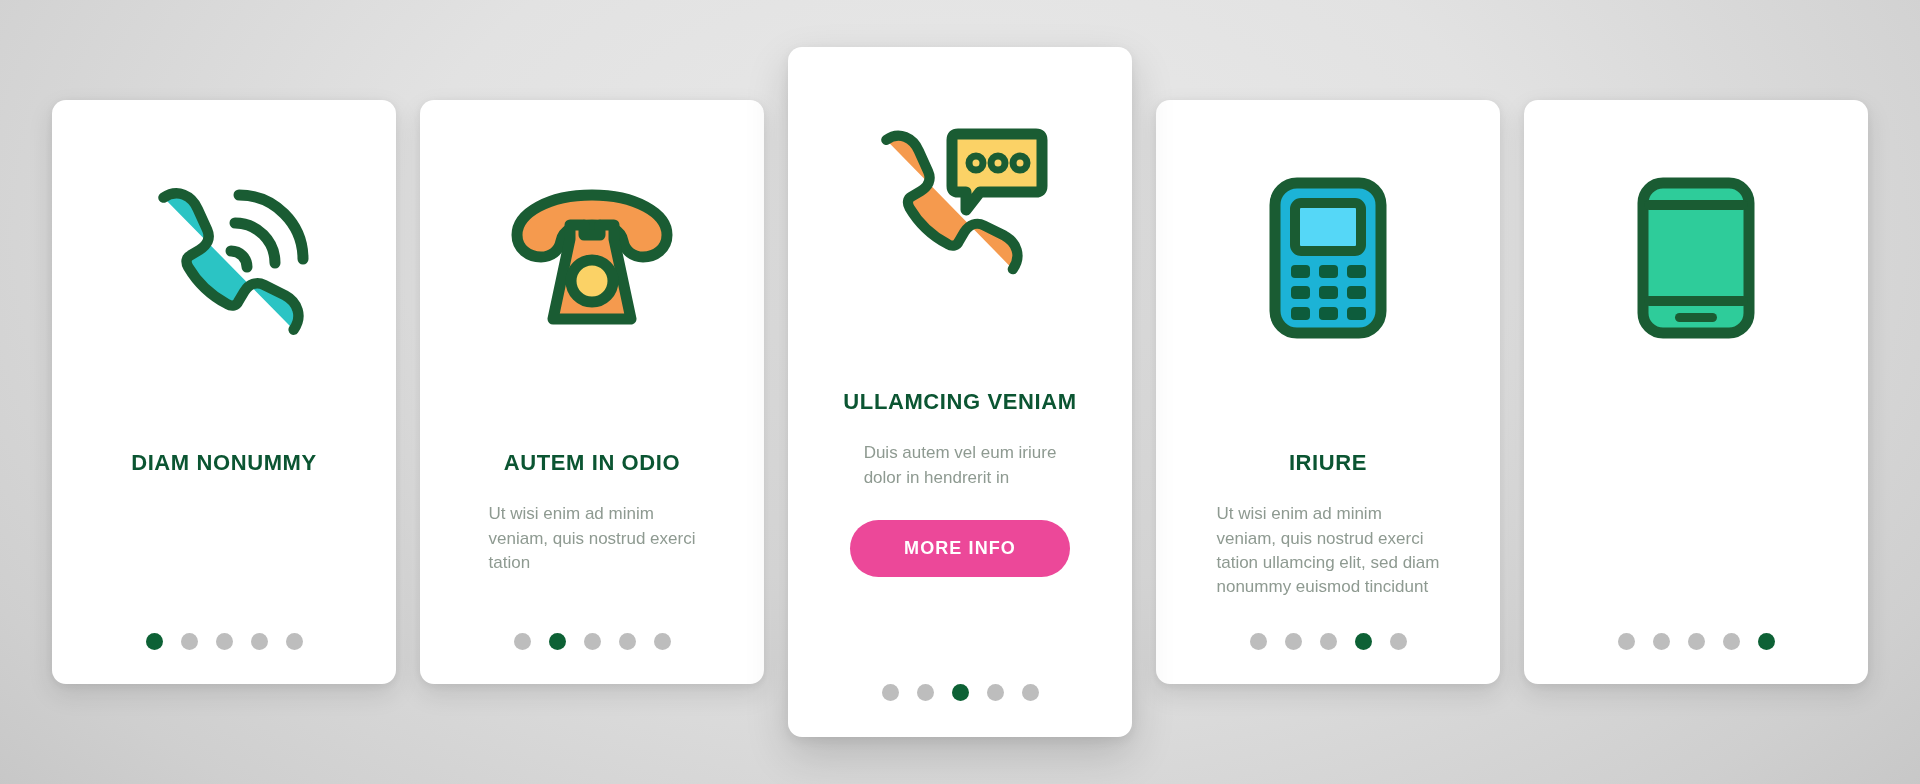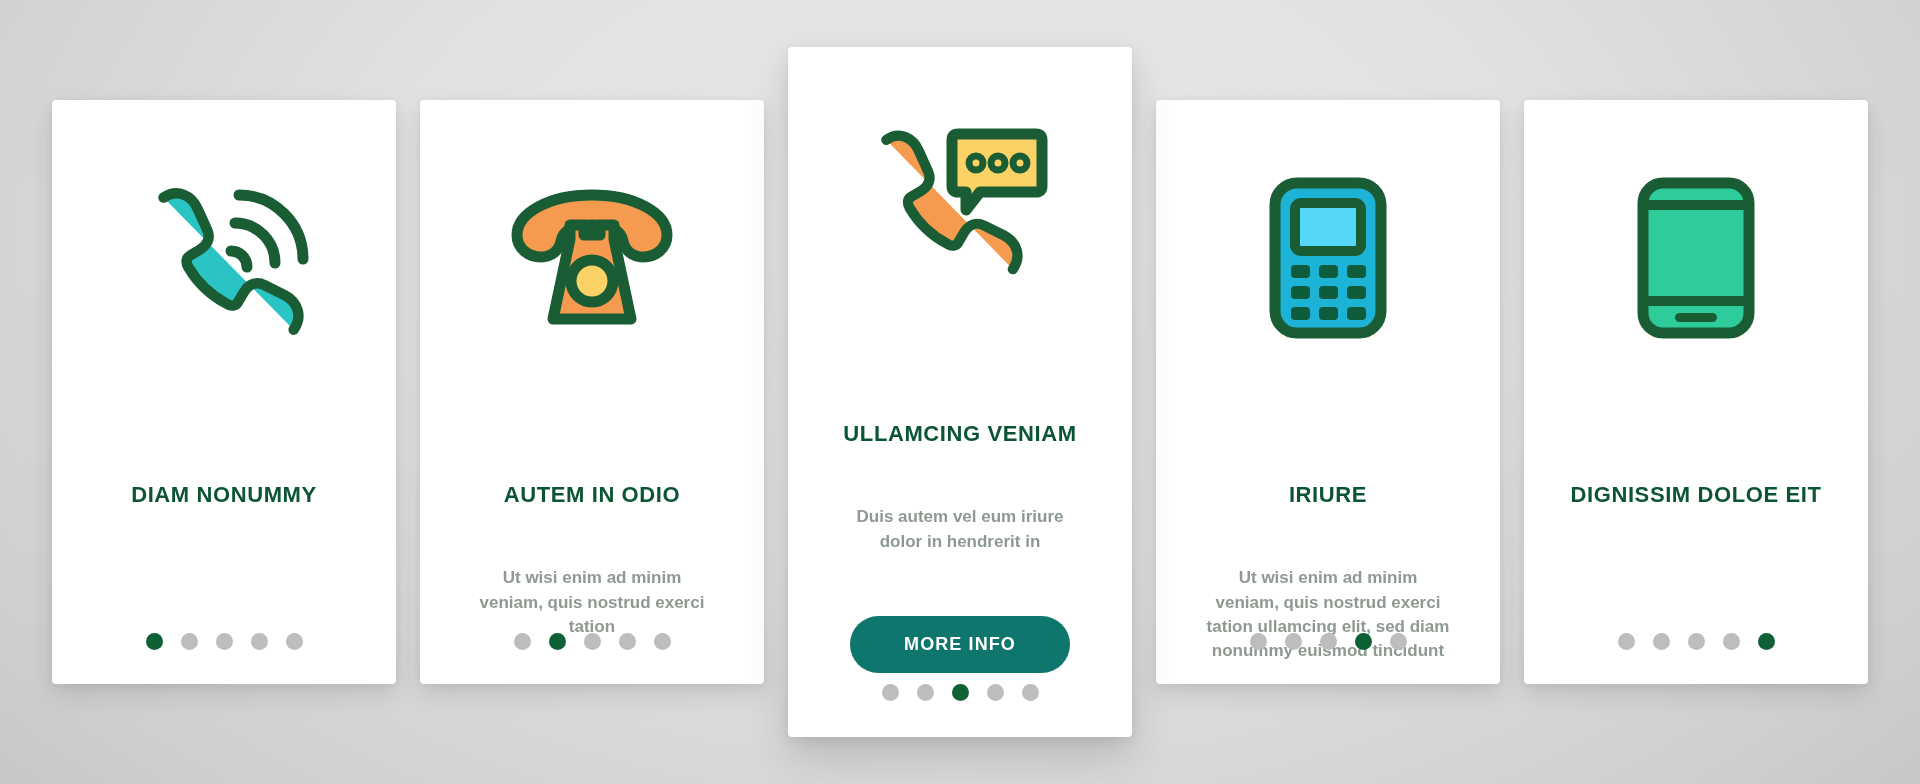--- a/index.html
+++ b/index.html
@@ -10,52 +10,50 @@
     position:relative;
   }
   .stage {
     position:absolute; inset:0;
     display:flex; align-items:center; justify-content:center;
     gap:24px;
   }
   .card {
     width:344px;
     background:#ffffff;
-    border-radius:4px;
+    border-radius:14px;
     display:flex; flex-direction:column; align-items:center;
     box-shadow:0 10px 26px rgba(0,0,0,0.11), 0 2px 8px rgba(0,0,0,0.06);
     position:relative;
-    gap:32px;
   }
   .card.normal { height:584px; padding-top:62px; padding-bottom:14px; }
   .card.featured { height:690px; padding-top:60px; padding-bottom:30px; z-index:5;
     box-shadow:0 18px 44px rgba(0,0,0,0.16), 0 4px 12px rgba(0,0,0,0.07); }
 
   .icon-wrap { height:190px; display:flex; align-items:center; justify-content:center; width:100%; }
   .icon-wrap svg { display:block; }
 
   .card-title {
     font-size:22px; font-weight:bold; letter-spacing:0.6px;
     color:#0b5532; text-align:center; text-transform:uppercase;
     line-height:1.2; padding:0 16px;
   }
   .card.normal .card-title { margin-top:98px; }
   .card.featured .card-title { margin-top:92px; }
 
   .card-body {
     font-size:17px; line-height:1.42; color:#8e9a91;
-    text-align:center; padding:0 34px; margin-top:26px;
+    text-align:left; padding:0 34px; margin-top:26px;
     white-space:pre-line;
-    font-weight:bold;
   }
   .card.featured .card-body { margin-top:26px; }
 
   .more-btn {
     margin-top:30px;
-    background:#0f766e; color:#ffffff;
+    background:#ec4899; color:#ffffff;
     font-size:18px; font-weight:bold; letter-spacing:1.1px;
     border:none; border-radius:32px;
     padding:18px 54px; cursor:pointer;
     font-family:"Liberation Sans", sans-serif;
   }
 
   .dots { position:absolute; bottom:34px; left:0; right:0;
     display:flex; justify-content:center; gap:18px; }
   .card.featured .dots { bottom:36px; }
   .dot { width:17px; height:17px; border-radius:50%; background:#bdbdbd; }
@@ -163,21 +161,20 @@
 
   <div class="card normal">
     <div class="icon-wrap">
       <svg width="130" height="165" viewBox="0 0 130 165">
         <rect x="12" y="8" width="106" height="150" rx="20" fill="#2ecc9a" stroke="#1a5c33" stroke-width="11"></rect>
         <path d="M18 30 L112 30" stroke="#1a5c33" stroke-width="10" stroke-linecap="round"></path>
         <path d="M18 126 L112 126" stroke="#1a5c33" stroke-width="10" stroke-linecap="round"></path>
         <rect x="44" y="138" width="42" height="9" rx="4.5" fill="#1a5c33"></rect>
       </svg>
     </div>
-    <div class="card-title">DIGNISSIM DOLOE EIT</div>
     <div class="dots">
       <span class="dot"></span>
       <span class="dot"></span>
       <span class="dot"></span>
       <span class="dot"></span>
       <span class="dot active"></span>
     </div>
   </div>
 
 </div>

